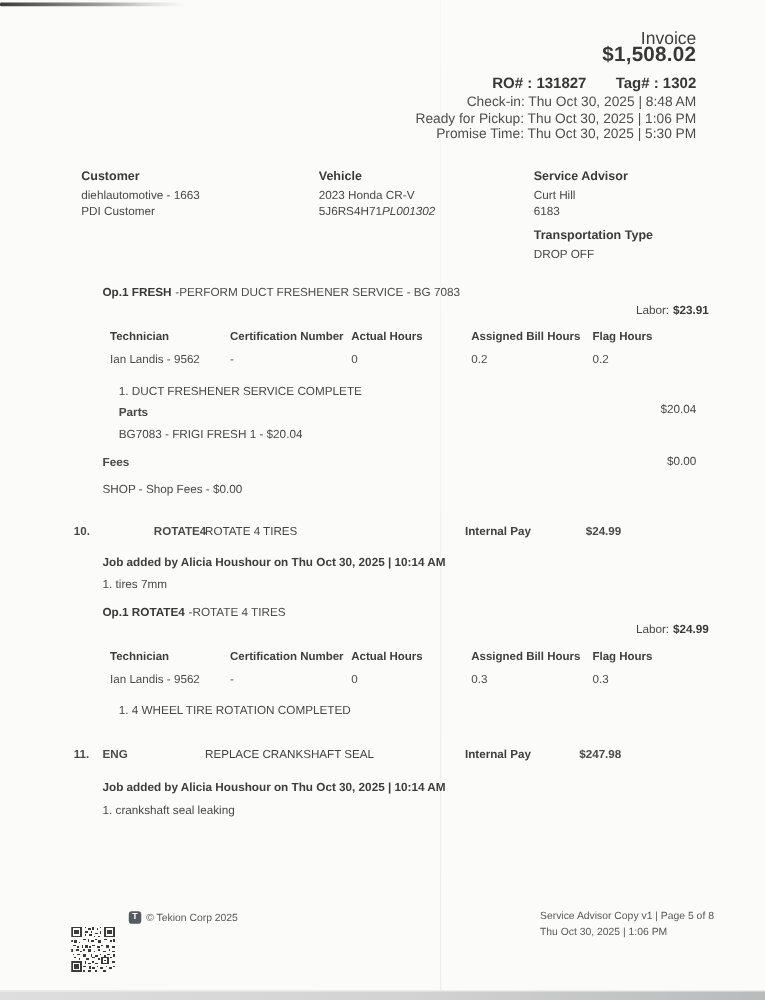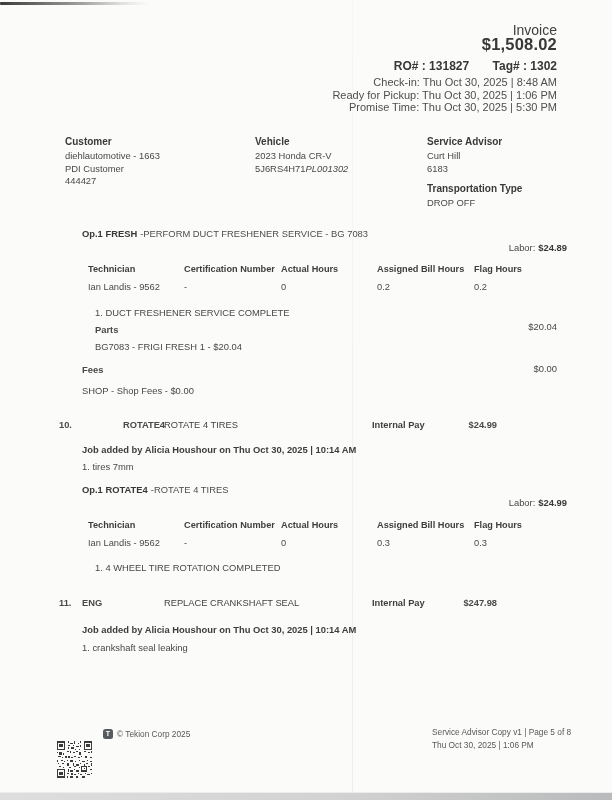--- a/index.html
+++ b/index.html
@@ -61,21 +61,20 @@
   <span style="margin-left:20px;">Tag# : 1302</span>
 </div>
 <div class="abs r small-t" style="top:76px;">Check-in: Thu Oct 30, 2025 | 8:48 AM</div>
 <div class="abs r small-t" style="top:88.5px;">Ready for Pickup: Thu Oct 30, 2025 | 1:06 PM</div>
 <div class="abs r small-t" style="top:101px;">Promise Time: Thu Oct 30, 2025 | 5:30 PM</div>
 
 <div class="abs" style="left:65px; top:136px; width:180px;">
   <div class="sec-h">Customer</div>
   <div class="line">diehlautomotive - 1663</div>
   <div class="line">PDI Customer</div>
-  <div class="line">444427</div>
 </div>
 
 <div class="abs" style="left:255px; top:136px; width:160px;">
   <div class="sec-h">Vehicle</div>
   <div class="line">2023 Honda CR-V</div>
   <div class="line">
     <span>5J6RS4H71</span><span style="font-style:italic;">PL001302</span>
   </div>
 </div>
 
@@ -84,21 +83,21 @@
   <div class="line">Curt Hill</div>
   <div class="line">6183</div>
   <div class="sec-h" style="margin-top:8px;">Transportation Type</div>
   <div class="line">DROP OFF</div>
 </div>
 
 <div class="abs body-t" style="left:82px; top:228px;">
   <span class="bold">Op.1 FRESH</span><span class="op-desc">-PERFORM DUCT FRESHENER SERVICE - BG 7083</span>
 </div>
 <div class="abs body-t" style="right:45px; top:242px; text-align:right;">
-  <span>Labor:</span><span class="amt">$24.89</span>
+  <span>Labor:</span><span class="amt">$23.91</span>
 </div>
 
 <div class="trow" style="top:264px;">
   <span class="th col-tech">Technician</span>
   <span class="th col-cert">Certification Number</span>
   <span class="th col-actual">Actual Hours</span>
   <span class="th col-assigned">Assigned Bill Hours</span>
   <span class="th col-flag">Flag Hours</span>
 </div>
 <div class="trow" style="top:282px;">

